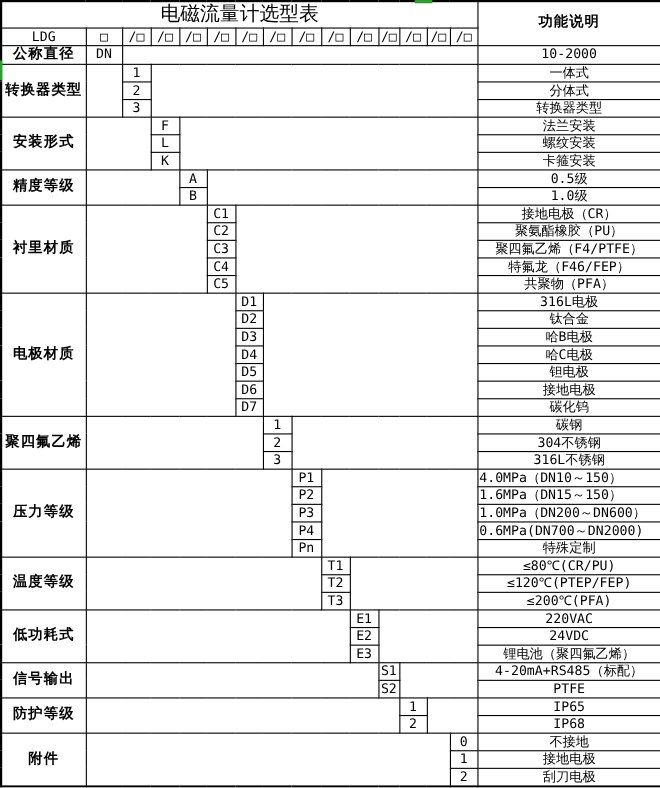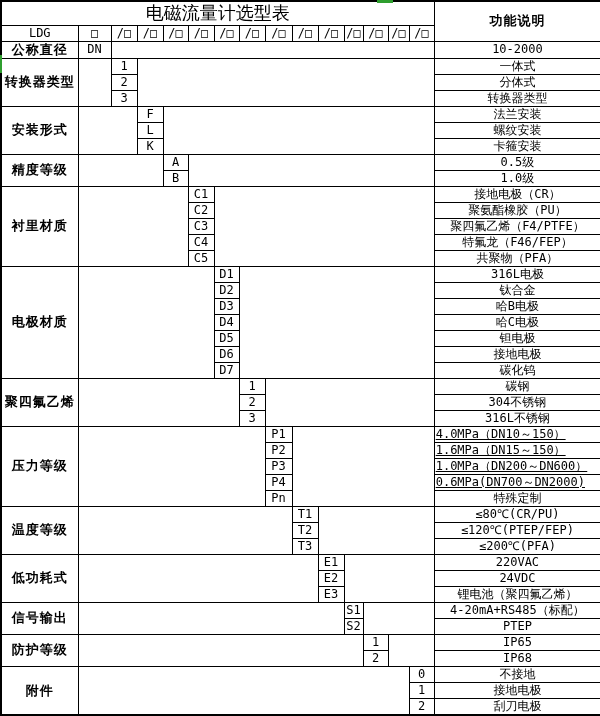--- a/index.html
+++ b/index.html
@@ -6,21 +6,21 @@
   body{position:relative;width:600px;height:716px;overflow:hidden;
        font-family:"DejaVu Sans Mono","Liberation Mono",monospace;color:#000;}
   table{border-collapse:collapse;table-layout:fixed;width:600px;height:716px;
         border:2px solid #000;background:#fff;}
   td{border:1px solid #000;text-align:center;vertical-align:middle;padding:0;
      overflow:hidden;white-space:nowrap;line-height:1.05;}
   td.title{font-size:18px;}
   td.cat{font-size:13px;letter-spacing:1px;font-weight:bold;}
   td.code{font-size:12px;margin-top:48px;}
   td.desc{font-size:12px;margin-top:36px;}
-  td.desc.left{text-align:left;padding-left:1px;letter-spacing:0;text-decoration:underline;}
+  td.desc.left{text-align:left;padding-left:1px;letter-spacing:0;}
   td.blank{background:#fff;}
   .artifact{position:absolute;background:#2f9e2f;}
   .artifact.a1{left:377px;top:0;width:16px;height:3px;}
   .artifact.a2{left:0;top:55px;width:2px;height:18px;}
 </style>
 </head>
 <body>
 
 <div class="artifact a1"></div>
 <div class="artifact a2"></div>
@@ -237,21 +237,21 @@
       </tr>
       <tr>
         <td class="cat" rowspan="2">信号输出</td>
         <td class="blank" colspan="10" rowspan="2"></td>
         <td class="code">S1</td>
         <td class="blank" colspan="3" rowspan="2"></td>
         <td class="desc">4-20mA+RS485（标配）</td>
       </tr>
       <tr>
         <td class="code">S2</td>
-        <td class="desc">PTEP</td>
+        <td class="desc">PTFE</td>
       </tr>
       <tr>
         <td class="cat" rowspan="2">防护等级</td>
         <td class="blank" colspan="11" rowspan="2"></td>
         <td class="code">1</td>
         <td class="blank" colspan="2" rowspan="2"></td>
         <td class="desc">IP65</td>
       </tr>
       <tr>
         <td class="code">2</td>

